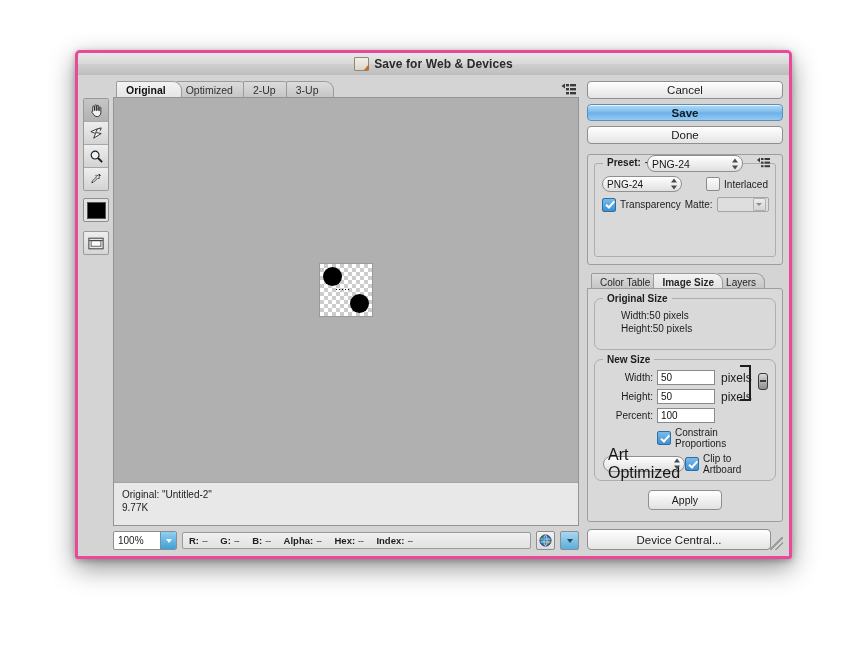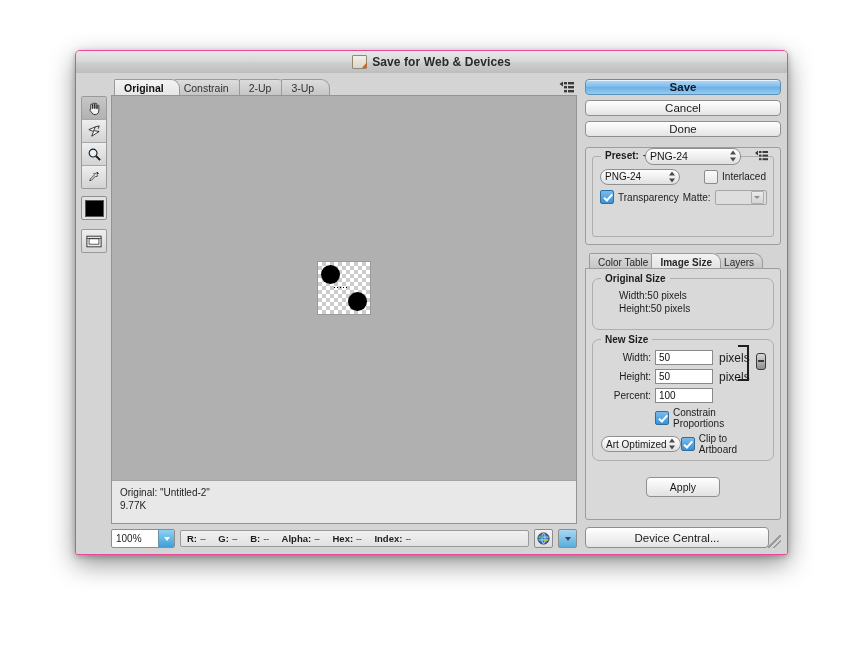--- a/index.html
+++ b/index.html
@@ -10,21 +10,21 @@
     font-size:11px;
     color:#111;
     overflow:hidden;
     -webkit-font-smoothing:antialiased;
   }
   .app-window{
     position:absolute;
     left:75px; top:50px;
     width:711px; height:503px;
     background:#d6d6d6;
-    border:1px solid #ec4899;
+    border:3px solid #ec4899;
     border-radius:5px 5px 3px 3px;
     box-shadow:0 9px 26px rgba(0,0,0,0.42), 0 2px 6px rgba(0,0,0,0.25);
     overflow:hidden;
   }
   
   .titlebar{
     height:22px;
     background:linear-gradient(to bottom,#e9e9e9 0%,#d8d8d8 48%,#cfcfcf 52%,#bdbdbd 100%);
     border-bottom:1px solid #949494;
     display:flex;align-items:center;justify-content:center;
@@ -344,24 +344,24 @@
     background:linear-gradient(to bottom,#d8d8d8,#8e8e8e);
     border:1px solid #3a3a3a;border-radius:3px;
   }
   .chain:after{
     content:"";position:absolute;left:1px;right:1px;top:6px;height:2px;background:#3a3a3a;
   }
   .art-select{
     width:82px;height:16px;border:1px solid #8f8f8f;border-radius:8px;
     background:linear-gradient(to bottom,#ffffff,#e0e0e0);
     display:flex;align-items:center;padding:0 4px;
-    font-size:10px;color:#161616;position:relative;box-sizing:border-box;
+    font-size:16px;color:#161616;position:relative;box-sizing:border-box;
   }
   .apply-btn{
-    width:72px;height:18px;margin:16px auto;
+    width:72px;height:18px;margin:5px auto;
     border:1px solid #8f8f8f;border-radius:4px;
     background:linear-gradient(to bottom,#ffffff,#e2e2e2);
     display:flex;align-items:center;justify-content:center;
     font-size:10.5px;color:#1a1a1a;
   }
   .device-row{
     margin-top:7px;display:flex;align-items:center;position:relative;
   }
   .device-btn{
     flex:1;height:19px;margin-right:12px;
@@ -433,21 +433,21 @@
           </div>
         </div>
 
         <div class="preview-wrap">
 
           <div class="tabstrip">
             <div class="tab active">
               <span>Original</span>
             </div>
             <div class="tab">
-              <span>Constrain</span>
+              <span>Optimized</span>
             </div>
             <div class="tab">
               <span>2-Up</span>
             </div>
             <div class="tab">
               <span>3-Up</span>
             </div>
 
             <div class="panel-menu-btn">
               <svg width="16" height="13" viewBox="0 0 16 13">
@@ -508,22 +508,22 @@
               </svg>
             </div>
             <div class="preview-drop"></div>
           </div>
 
         </div>
       </div>
 
       <div class="right-col">
 
+        <div class="btn">Cancel</div>
         <div class="btn primary">Save</div>
-        <div class="btn">Cancel</div>
         <div class="btn">Done</div>
 
         <div class="settings-panel">
           <div class="fieldset">
             <div class="fieldset-legend">
               <span>Preset:</span>
               <span>–</span>
             </div>
 
             <div class="preset-select">

